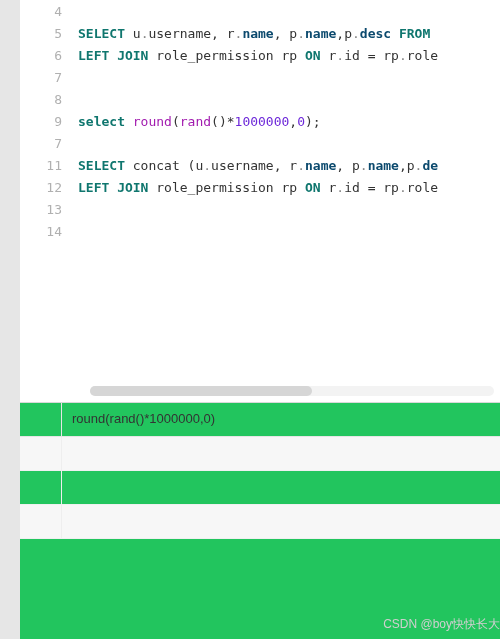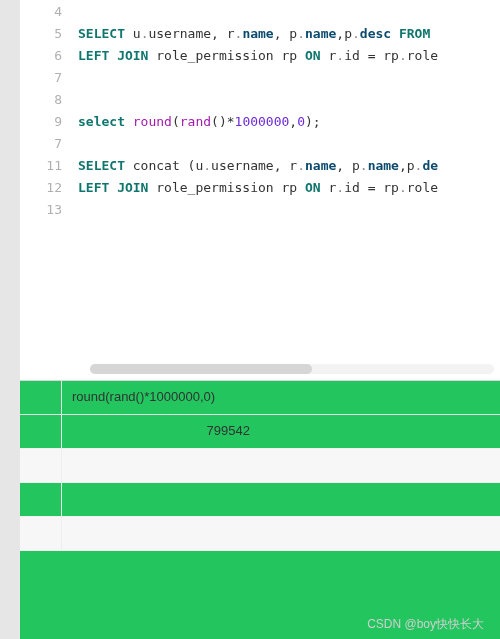--- a/index.html
+++ b/index.html
@@ -22,58 +22,55 @@
   .hscroll { position: absolute; left: 70px; right: 6px; bottom: 6px; height: 10px; background: #f3f3f3; border-radius: 5px; }
   .hscroll-thumb { position: absolute; left: 0; top: 0; height: 100%; width: 55%; background: #d6d6d6; border-radius: 5px; }
   .results { border-top: 1px solid #d9d9d9; flex: 1; display: flex; flex-direction: column; background: #22c55e; }
   .result-header { display: flex; border-bottom: 1px solid #e5e5e5; height: 34px; }
   .result-rownum { width: 42px; border-right: 1px solid #e5e5e5; }
   .result-colhead { flex: 1; padding: 8px 10px; font-family: -apple-system, "Helvetica Neue", Arial, sans-serif; font-size: 13px; color: #333; font-weight: 400; }
   .result-row { display: flex; height: 34px; border-bottom: 1px solid #f0f0f0; }
   .result-row.alt { background: #f7f7f7; }
   .result-row .cell-num { width: 42px; border-right: 1px solid #eee; }
   .result-row .cell-val { flex: 1; padding: 8px 10px; font-family: -apple-system, "Helvetica Neue", Arial, sans-serif; font-size: 13px; color: #333; text-align: right; padding-right: 250px; }
-  .watermark { position: absolute; right: 16px; bottom: 6px; font-size: 12px; color: #cfcfcf; font-family: -apple-system, Arial, sans-serif; pointer-events: none; }
+  .watermark { position: absolute; right: 0; bottom: 6px; font-size: 12px; color: #cfcfcf; font-family: -apple-system, Arial, sans-serif; pointer-events: none; }
 </style>
 </head>
 <body>
 
 <div class="root">
   <div class="left-strip"></div>
   <div class="main">
 
     <div class="editor" id="editor">
         <div class="line"><div class="gutter">4</div><div class="code"></div></div>
         <div class="line"><div class="gutter">5</div><div class="code"><span class="kw">SELECT </span><span class="id">u</span><span class="dot">.</span><span class="id">username</span><span class="op">, </span><span class="id">r</span><span class="dot">.</span><span class="field">name</span><span class="op">, </span><span class="id">p</span><span class="dot">.</span><span class="field">name</span><span class="op">,</span><span class="id">p</span><span class="dot">.</span><span class="field">desc</span><span class="kw"> FROM</span></div></div>
         <div class="line"><div class="gutter">6</div><div class="code"><span class="kw">LEFT JOIN</span><span class="id"> role_permission rp </span><span class="kw">ON</span><span class="id"> r</span><span class="dot">.</span><span class="id">id </span><span class="op">= </span><span class="id">rp</span><span class="dot">.</span><span class="id">role</span></div></div>
         <div class="line"><div class="gutter">7</div><div class="code"></div></div>
         <div class="line"><div class="gutter">8</div><div class="code"></div></div>
         <div class="line"><div class="gutter">9</div><div class="code"><span class="kw">select </span><span class="fn">round</span><span class="op">(</span><span class="fn">rand</span><span class="op">()*</span><span class="num">1000000</span><span class="op">,</span><span class="num">0</span><span class="op">);</span></div></div>
         <div class="line"><div class="gutter">7</div><div class="code"></div></div>
         <div class="line"><div class="gutter">11</div><div class="code"><span class="kw">SELECT </span><span class="id">concat </span><span class="op">(</span><span class="id">u</span><span class="dot">.</span><span class="id">username</span><span class="op">, </span><span class="id">r</span><span class="dot">.</span><span class="field">name</span><span class="op">, </span><span class="id">p</span><span class="dot">.</span><span class="field">name</span><span class="op">,</span><span class="id">p</span><span class="dot">.</span><span class="field">de</span></div></div>
         <div class="line"><div class="gutter">12</div><div class="code"><span class="kw">LEFT JOIN</span><span class="id"> role_permission rp </span><span class="kw">ON</span><span class="id"> r</span><span class="dot">.</span><span class="id">id </span><span class="op">= </span><span class="id">rp</span><span class="dot">.</span><span class="id">role</span></div></div>
         <div class="line"><div class="gutter">13</div><div class="code"></div></div>
+        <div class="line"><div class="gutter">14</div><div class="code"></div></div>
       </div>
 
     <div class="spacer">
       <div class="hscroll">
         <div class="hscroll-thumb"></div>
       </div>
     </div>
 
     <div class="results">
       <div class="result-header">
         <div class="result-rownum"></div>
         <div class="result-colhead">round(rand()*1000000,0)</div>
       </div>
       <div id="result-body">
-          <div class="result-row">
-            <div class="cell-num"></div>
-            <div class="cell-val">799542</div>
-          </div>
           <div class="result-row alt">
             <div class="cell-num"></div>
             <div class="cell-val"></div>
           </div>
           <div class="result-row">
             <div class="cell-num"></div>
             <div class="cell-val"></div>
           </div>
           <div class="result-row alt">
             <div class="cell-num"></div>

